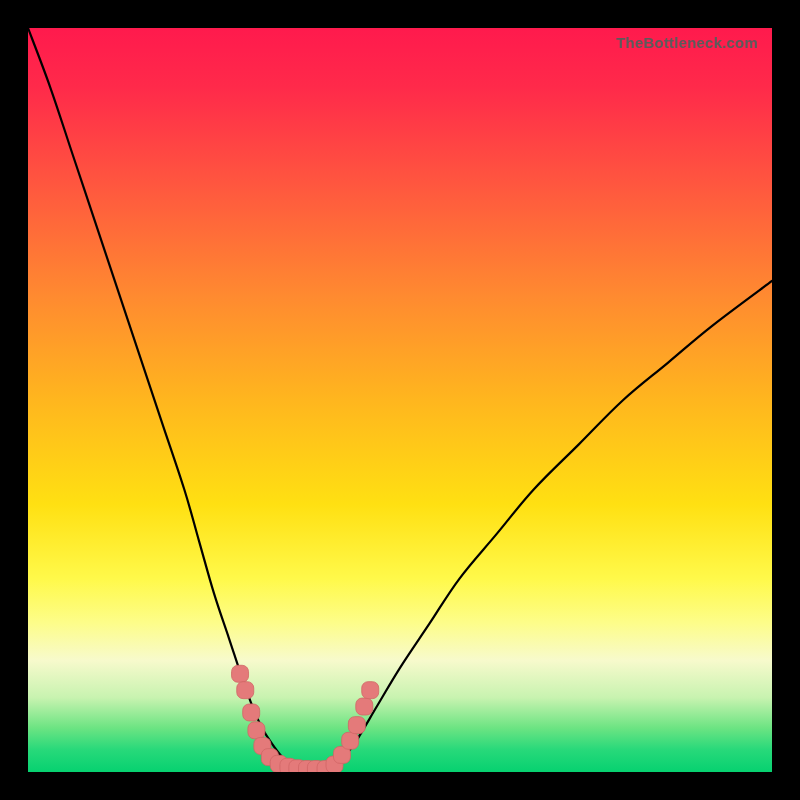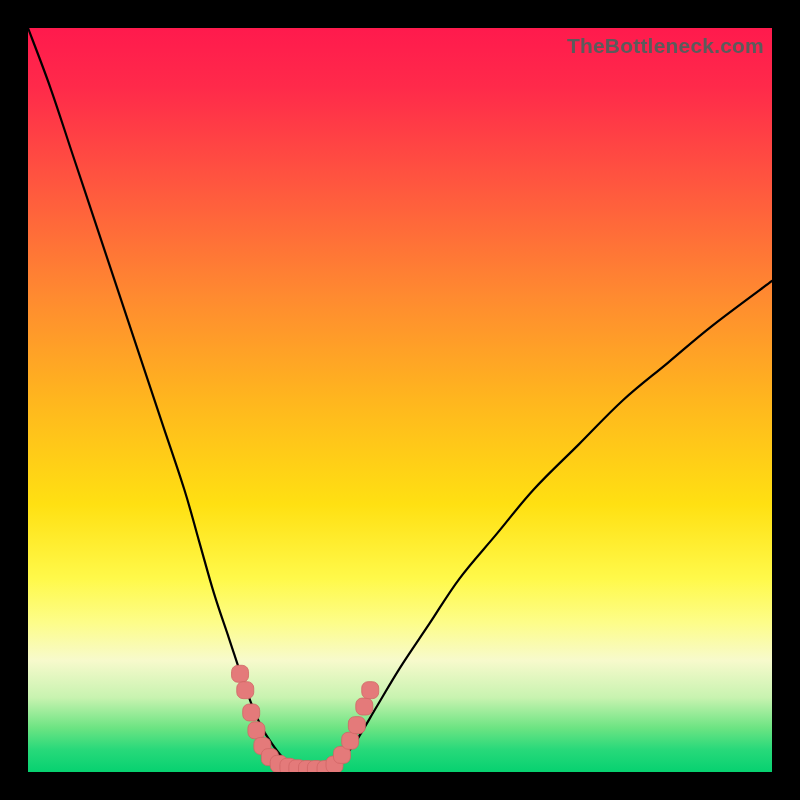--- a/index.html
+++ b/index.html
@@ -30,23 +30,23 @@
       #c8f3b0 90%,
       #6ee483 94%,
       #28d97a 97%,
       #06d170 100%
     );
     overflow: hidden;
   }
   .watermark {
     position: absolute;
     top: 6px;
-    right: 8px;
+    right: 14px;
     font-family: Arial, Helvetica, sans-serif;
-    font-size: 21px;
+    font-size: 15px;
     font-weight: 600;
     color: #5b5b5b;
     letter-spacing: 0.2px;
     z-index: 5;
   }
   svg.curves {
     position: absolute;
     left: 0; top: 0;
     width: 100%;
     height: 100%;

